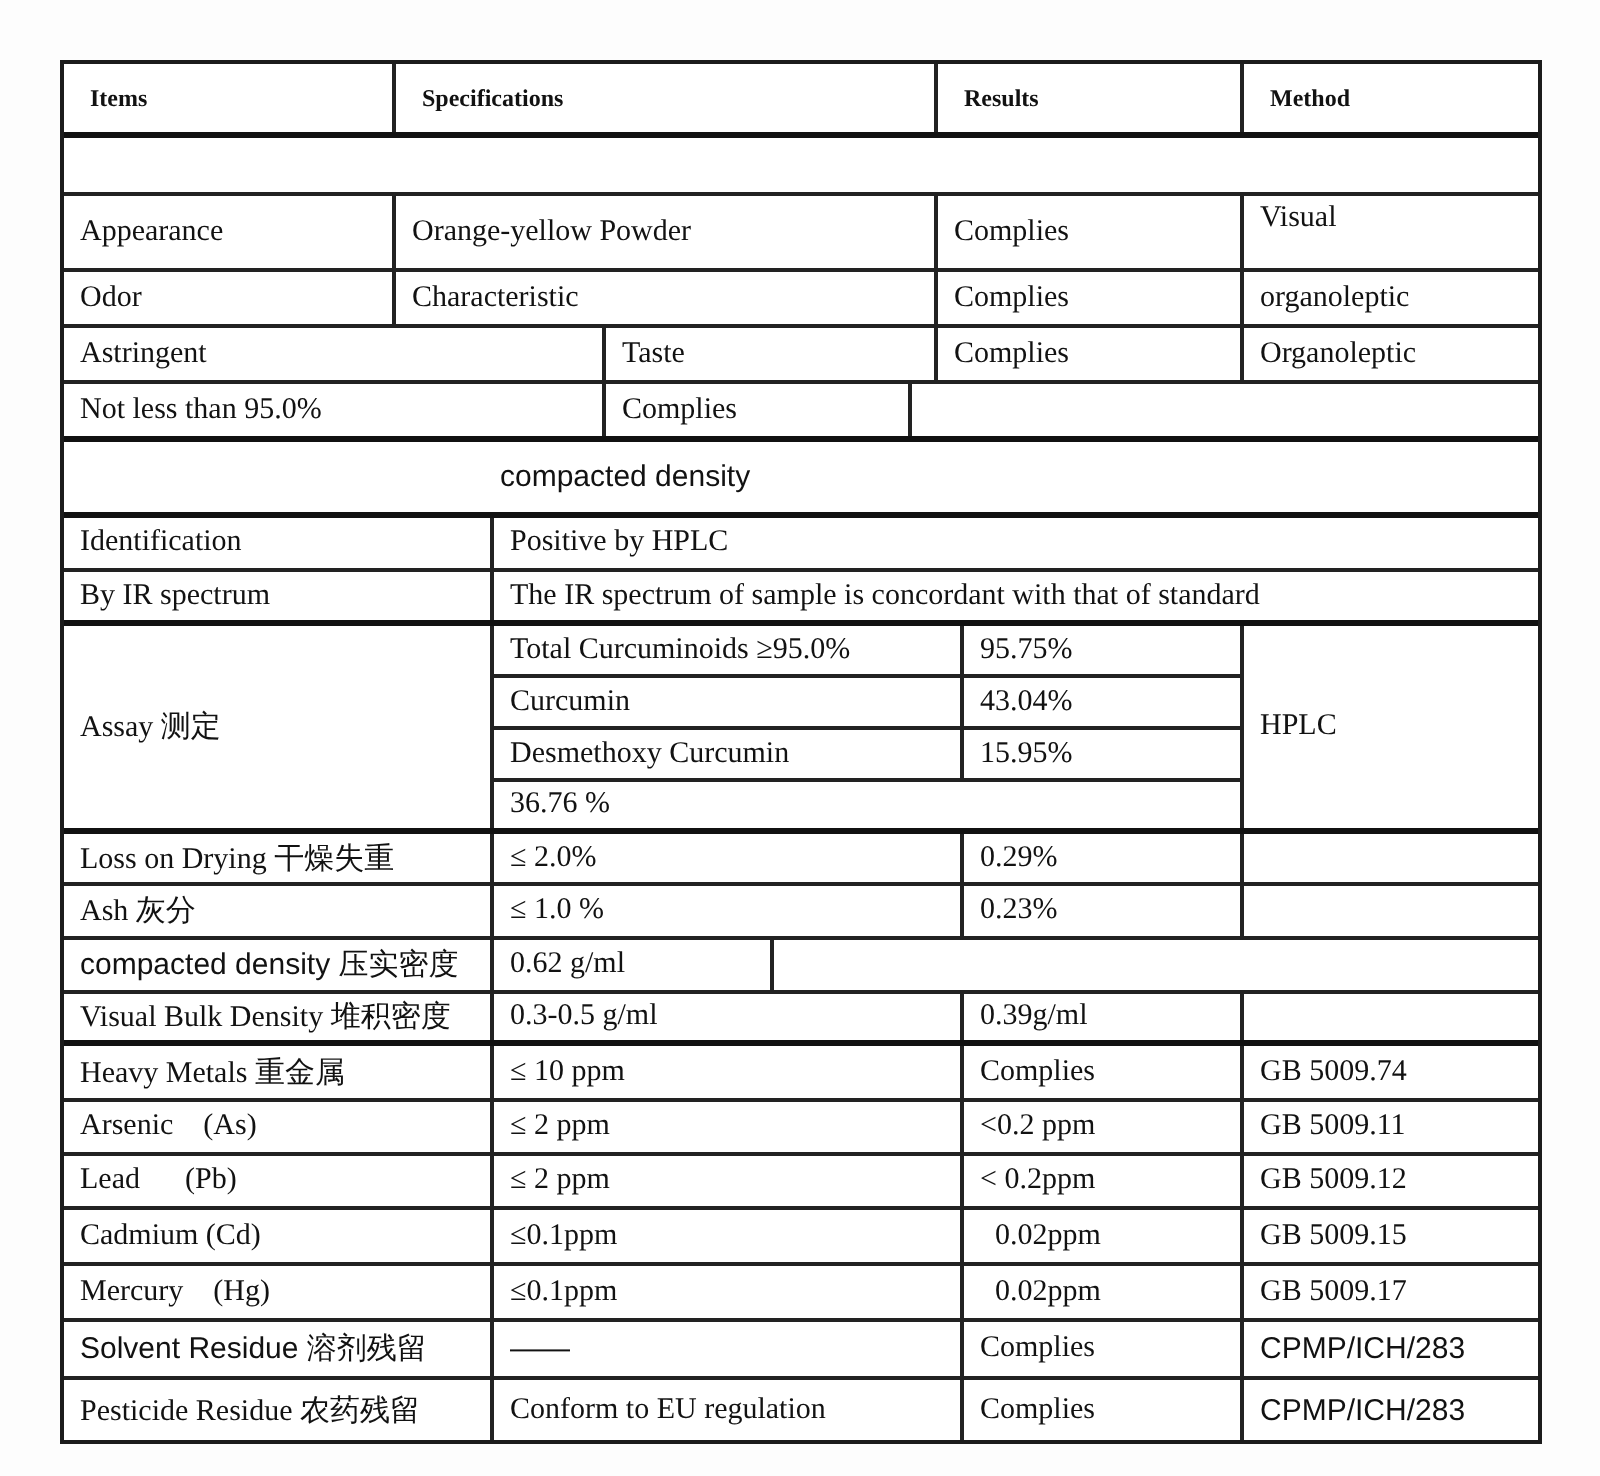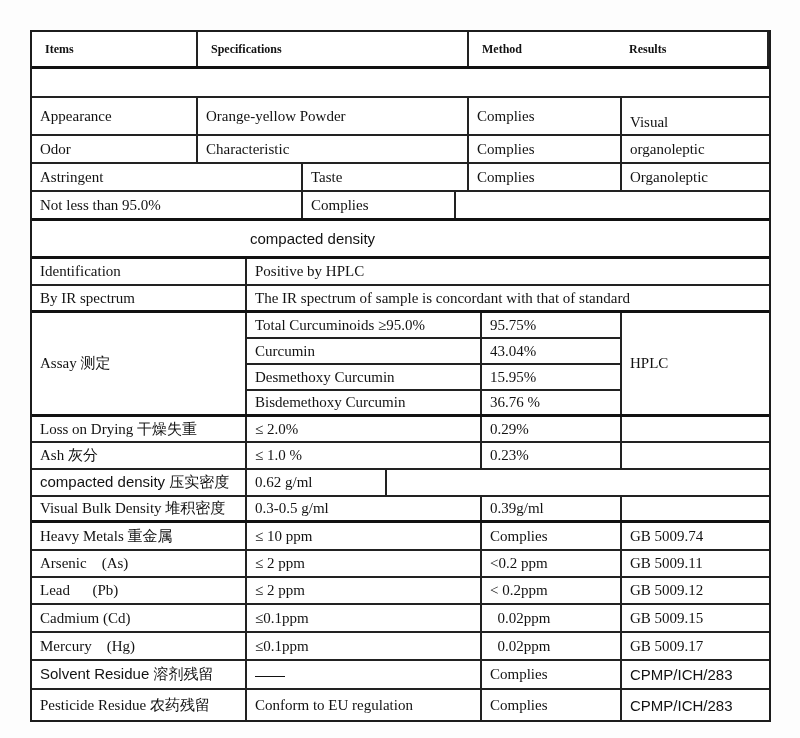--- a/index.html
+++ b/index.html
@@ -23,39 +23,39 @@
   .c2a{width:271px;border-right:2px solid #222;}
   .c3a{width:153px;border-right:2px solid #222;}
   
   .c1b{width:215px;border-right:2px solid #222;}
   .c2b{width:235px;border-right:2px solid #222;}
   .c3b{width:140px;border-right:2px solid #222;}
   .c4{flex:1;}
   .bold{font-weight:bold;}
   .hdr{font-size:12px;font-weight:bold;padding-left:13px;}
   .sans{font-family:"Liberation Sans","DejaVu Sans",sans-serif;}
-  .top-align{align-items:flex-start;padding-top:16px;}
+  .top-align{align-items:flex-start;padding-top:3px;}
   .full{flex:1;margin-top:35px;}
   .chem-note{position:absolute;left:210px;top:0;height:100%;display:flex;align-items:center;}
   .rel{position:relative;}
   
   .assay-mid{width:375px;display:flex;flex-direction:column;border-right:2px solid #222;}
   .assay-sub{display:flex;height:26px;border-bottom:2px solid #222;}
   .assay-sub:last-child{border-bottom:none;flex:1;}
 </style>
 </head>
 <body>
 
 <div class="table-wrap">
 
   <div class="row h37 thick">
     <div class="cell c1a hdr">Items</div>
     <div class="cell c2a hdr">Specifications</div>
+    <div class="cell c3a hdr">Results</div>
     <div class="cell c4 hdr">Method</div>
-    <div class="cell c3a hdr">Results</div>
   </div>
 
   <div class="row h29">
     <div class="cell full bold">Description</div>
   </div>
 
   <div class="row h38">
     <div class="cell c1a">Appearance</div>
     <div class="cell c2a">Orange-yellow Powder</div>
     <div class="cell c3a">Complies</div>
@@ -106,21 +106,20 @@
       </div>
       <div class="assay-sub">
         <div class="cell c2b">Curcumin</div>
         <div class="cell c4">43.04%</div>
       </div>
       <div class="assay-sub">
         <div class="cell c2b">Desmethoxy Curcumin</div>
         <div class="cell c4">15.95%</div>
       </div>
       <div class="assay-sub">
-        <div class="cell c2b">Bisdemethoxy Curcumin</div>
         <div class="cell c4">36.76 %</div>
       </div>
     </div>
     <div class="cell c4">HPLC</div>
   </div>
 
   <div class="row h26">
     <div class="cell c1b">Loss on Drying 干燥失重</div>
     <div class="cell c2b">≤ 2.0%</div>
     <div class="cell c3b">0.29%</div>

